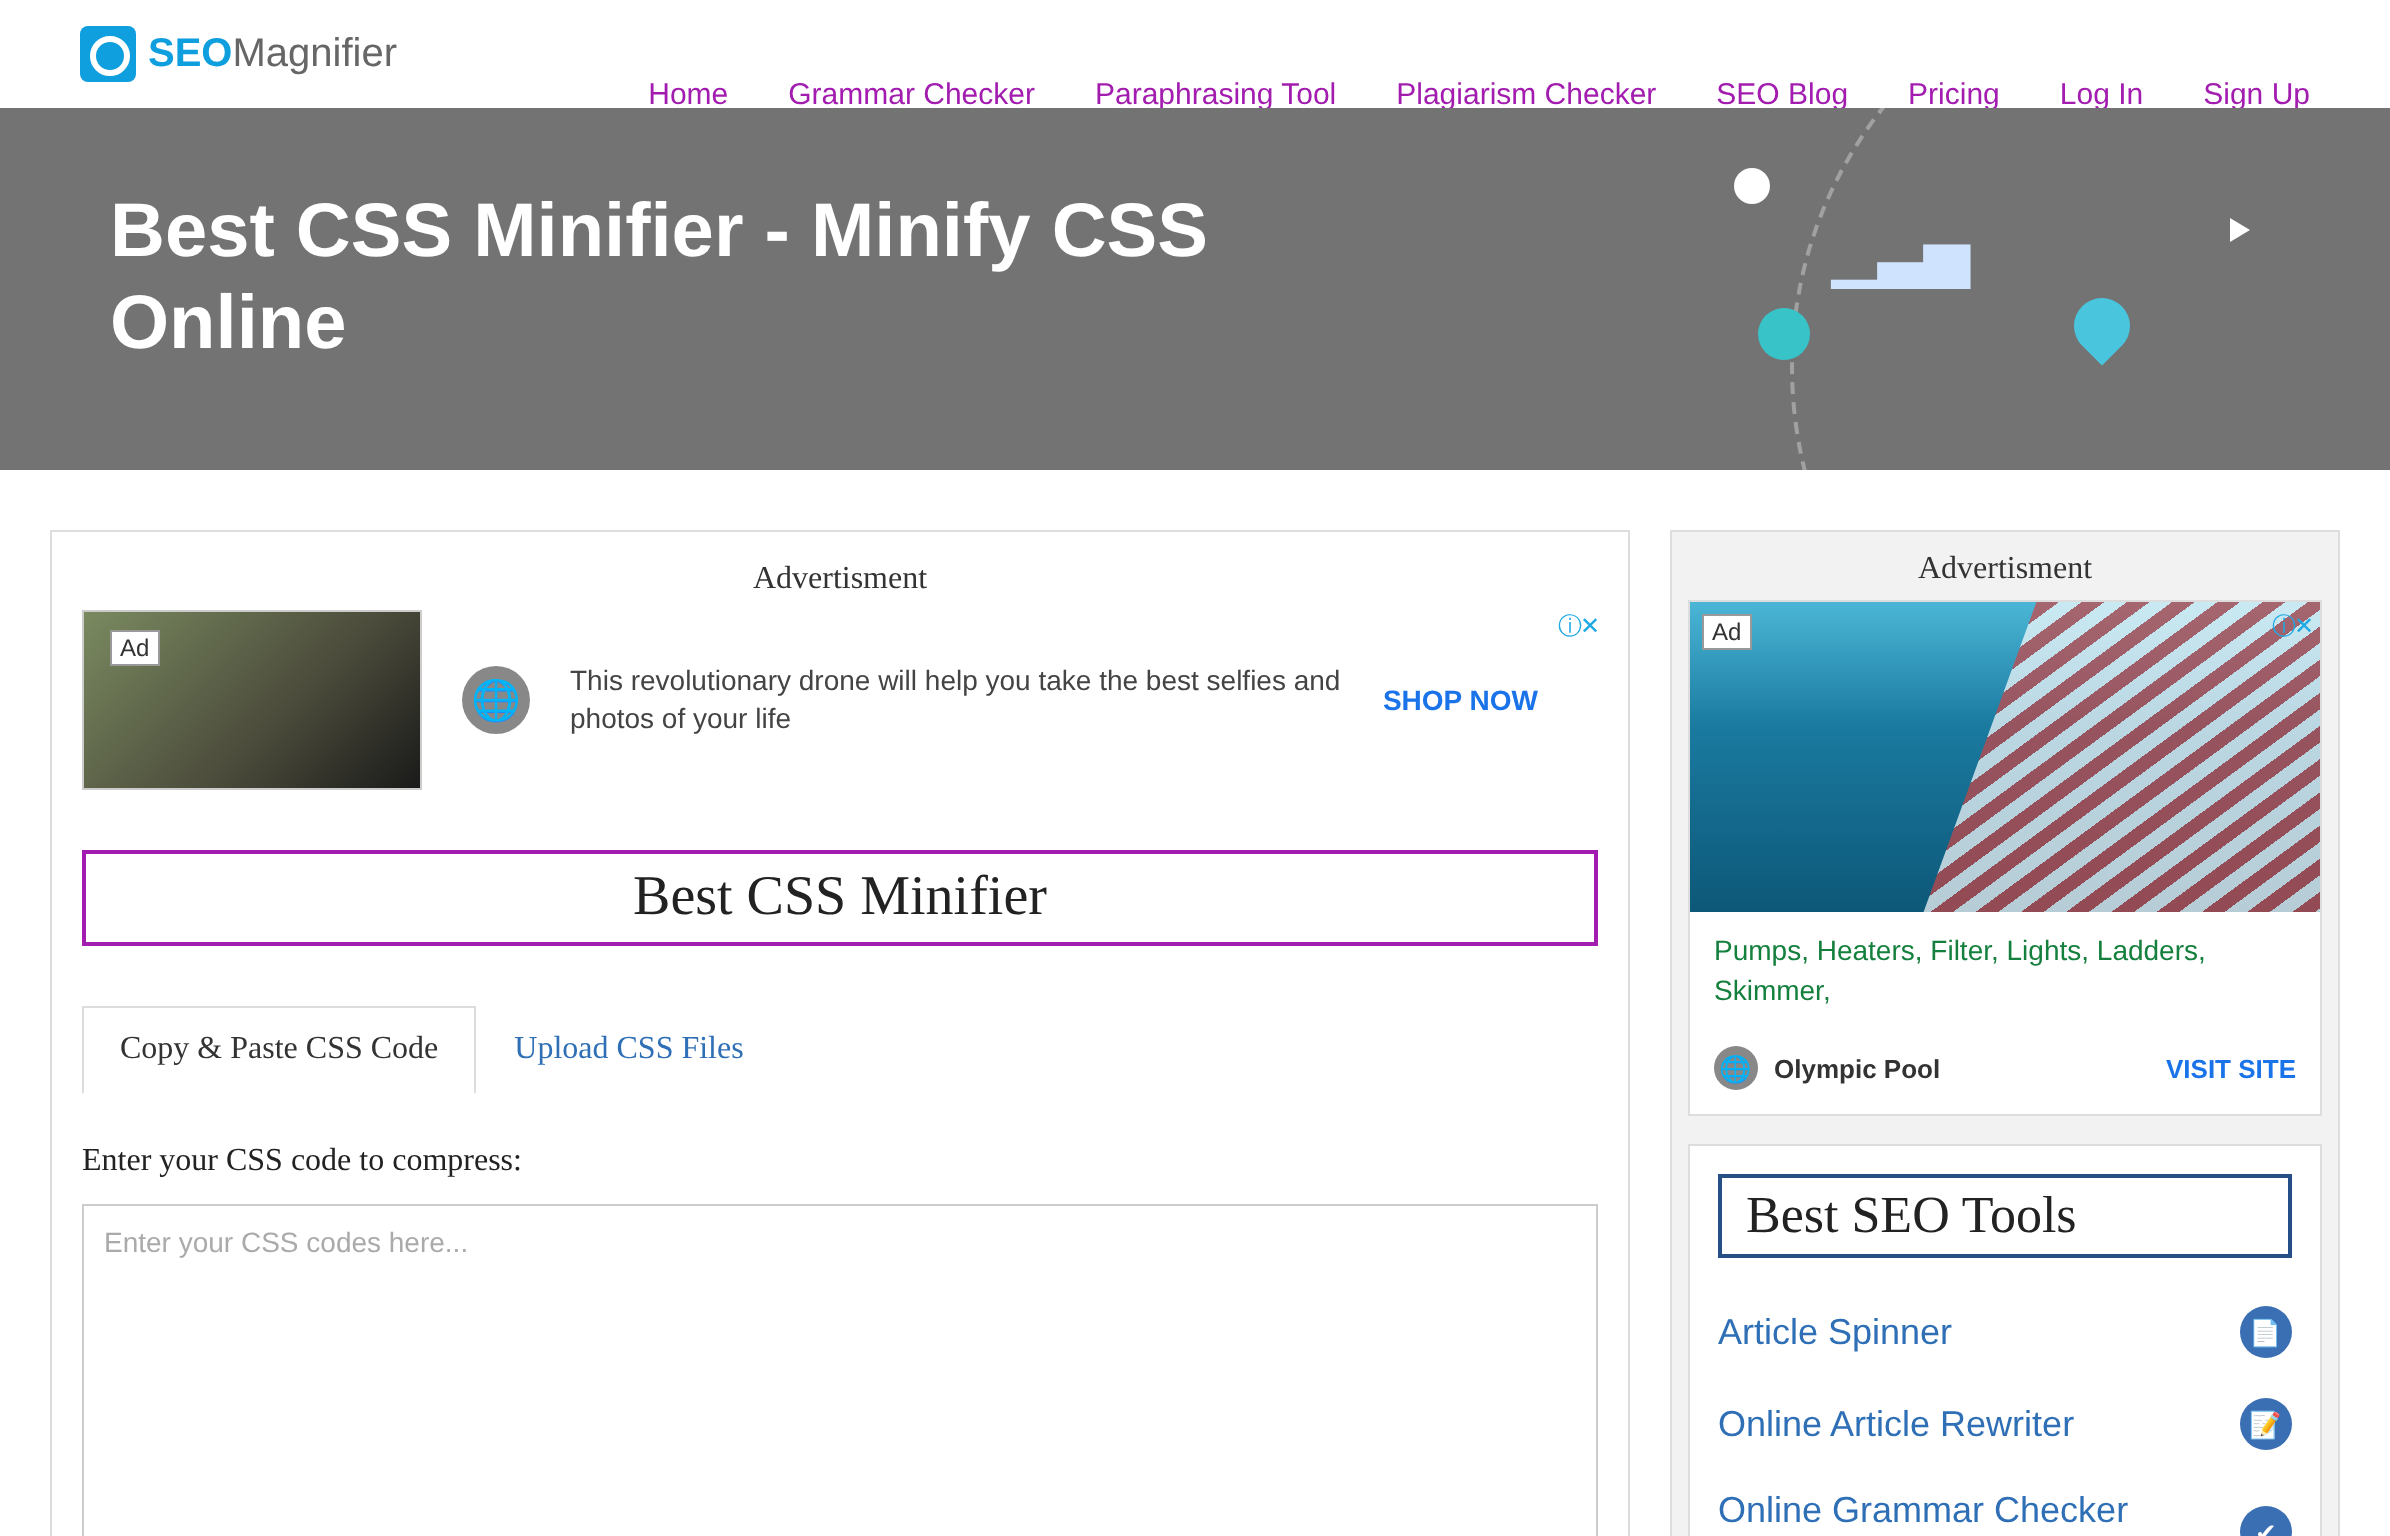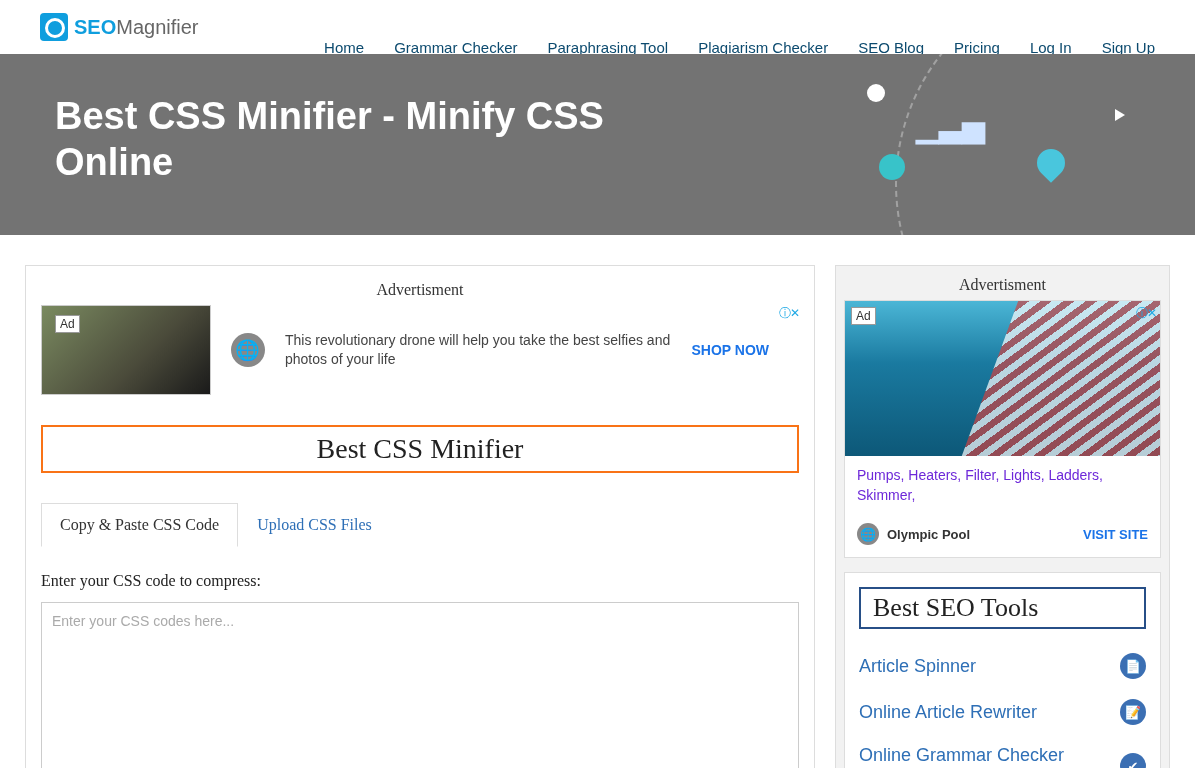--- a/index.html
+++ b/index.html
@@ -5,50 +5,50 @@
 * { margin: 0; padding: 0; box-sizing: border-box; }
 body { font-family: Arial, Helvetica, sans-serif; background: #ffffff; color: #333; }
 .topbar { height: 54px; display: flex; align-items: center; justify-content: space-between; padding: 0 40px; background: #fff; }
 .logo { display: flex; align-items: center; gap: 6px; }
 .logo-icon { width: 28px; height: 28px; background: #0f9ede; border-radius: 4px; position: relative; }
 .logo-icon::after { content: ''; position: absolute; width: 14px; height: 14px; border: 3px solid #fff; border-radius: 50%; top: 5px; left: 5px; }
 .logo-text { font-size: 20px; font-weight: 700; }
 .logo-text .seo { color: #0f9ede; }
 .logo-text .mag { color: #666; font-weight: 400; }
 .nav { display: flex; gap: 30px; }
-.nav a { color: #0c4a6e; text-decoration: none; font-size: 15px; margin-top: 40px; }
+.nav a { color: #a21caf; text-decoration: none; font-size: 15px; margin-top: 40px; }
 .hero { background: #737373; color: #fff; padding: 40px 0 50px 0; position: relative; overflow: hidden; }
 .hero h1 { font-size: 38px; font-weight: 700; max-width: 700px; padding-left: 55px; line-height: 1.2; }
 .hero-deco { position: absolute; right: 0; top: 0; width: 400px; height: 100%; }
 .container { max-width: 1195px; margin: 0 auto; padding: 30px 25px 0 25px; display: flex; gap: 20px; align-items: flex-start; }
 .main { flex: 1; border: 1px solid #ddd; background: #fff; padding: 15px 15px 30px 15px; }
 .sidebar { width: 335px; border: 1px solid #ddd; background: #f2f2f2; padding: 10px 8px; }
 .adv-label { text-align: center; font-family: Georgia, serif; font-size: 16px; color: #333; margin-bottom: 6px; }
 .ad1 { display: flex; align-items: center; gap: 20px; position: relative; margin-bottom: 30px; }
 .ad-badge { position: absolute; top: 10px; left: 14px; background: #fff; border: 1px solid #999; font-size: 12px; padding: 1px 4px; z-index: 2; }
 .ad-info-icons { position: absolute; top: 0; right: 0; color: #1fa9e5; font-size: 12px; letter-spacing: -1px; }
 .ad1-img { width: 170px; height: 90px; background: linear-gradient(135deg,#7a8a60 0%, #4a4a3a 60%, #1a1a1a 100%); border: 1px solid #ccc; position: relative; }
 .ad1-globe { width: 34px; height: 34px; border-radius: 50%; background: #888; display: flex; align-items: center; justify-content: center; color: #fff; font-size: 20px; flex-shrink: 0; }
 .ad1-txt { flex: 1; font-size: 14px; color: #444; line-height: 1.4; }
 .ad1-txt .dom { font-weight: 700; color: #222; }
 .ad1-cta { color: #1a73e8; font-weight: 700; font-size: 14px; padding-right: 30px; text-align: center; }
-.tool-title { border: 2px solid #f97316; text-align: center; font-family: Georgia, serif; font-size: 28px; padding: 6px 0; margin-bottom: 30px; color: #222; }
+.tool-title { border: 2px solid #a21caf; text-align: center; font-family: Georgia, serif; font-size: 28px; padding: 6px 0; margin-bottom: 30px; color: #222; }
 .tabs { display: flex; }
 .tab { padding: 12px 18px; font-family: Georgia, serif; font-size: 16px; cursor: pointer; border: 1px solid transparent; }
 .tab.active { border: 1px solid #ddd; border-bottom: 1px solid #fff; background: #fff; }
 .tab.inactive { color: #2e6fb6; }
 .instr { font-family: Georgia, serif; font-size: 16px; margin: 25px 0 12px 0; color: #222; }
 .codearea { width: 100%; height: 170px; border: 1px solid #ccc; padding: 10px; font-family: Arial, sans-serif; font-size: 14px; resize: none; color: #888; }
 .codearea::placeholder { color: #aaa; }
 .ad2 { background: #fff; border: 1px solid #ddd; position: relative; margin-bottom: 14px; }
 .ad2-img { width: 100%; height: 155px; background: linear-gradient(180deg,#4bb6d6 0%, #1a7aa0 40%, #0d5878 100%); position: relative; overflow: hidden; }
 .ad2-img::before { content:''; position:absolute; right:-30px; top:0; width:200px; height:100%; background: repeating-linear-gradient(135deg,#c44 0 8px,#fff 8px 16px); opacity:0.7; transform: skewX(-20deg); }
 .ad-badge2 { position: absolute; top: 6px; left: 6px; background: #fff; border: 1px solid #999; font-size: 12px; padding: 1px 4px; }
 .ad2 .ad-info-icons { top: 4px; right: 4px; }
-.ad2-desc { padding: 10px 12px; font-size: 14px; color: #6d28d9; line-height: 1.4; }
+.ad2-desc { padding: 10px 12px; font-size: 14px; color: #15803d; line-height: 1.4; }
 .ad2-foot { display: flex; align-items: center; justify-content: space-between; padding: 8px 12px 12px 12px; }
 .ad2-foot-left { display: flex; align-items: center; gap: 8px; font-size: 13px; font-weight: 700; color: #333; }
 .ad2-globe { width: 22px; height: 22px; border-radius: 50%; background: #888; display:flex; align-items:center; justify-content:center; color:#fff; font-size:13px; }
 .ad2-cta { color: #1a73e8; font-weight: 700; font-size: 13px; }
 .toolsbox { background: #fff; border: 1px solid #ddd; padding: 14px 14px 8px 14px; }
 .tools-title { border: 2px solid #274f87; font-family: Georgia, serif; font-size: 26px; padding: 4px 12px; margin-bottom: 14px; color: #222; }
 .tool-item { display: flex; align-items: center; justify-content: space-between; padding: 10px 0; }
 .tool-item a { color: #2e6fb6; text-decoration: none; font-size: 18px; max-width: 240px; }
 .tool-icon { width: 26px; height: 26px; border-radius: 50%; background: #3b6fb3; display:flex; align-items:center; justify-content:center; color:#fff; font-size:13px; flex-shrink:0; }
 

